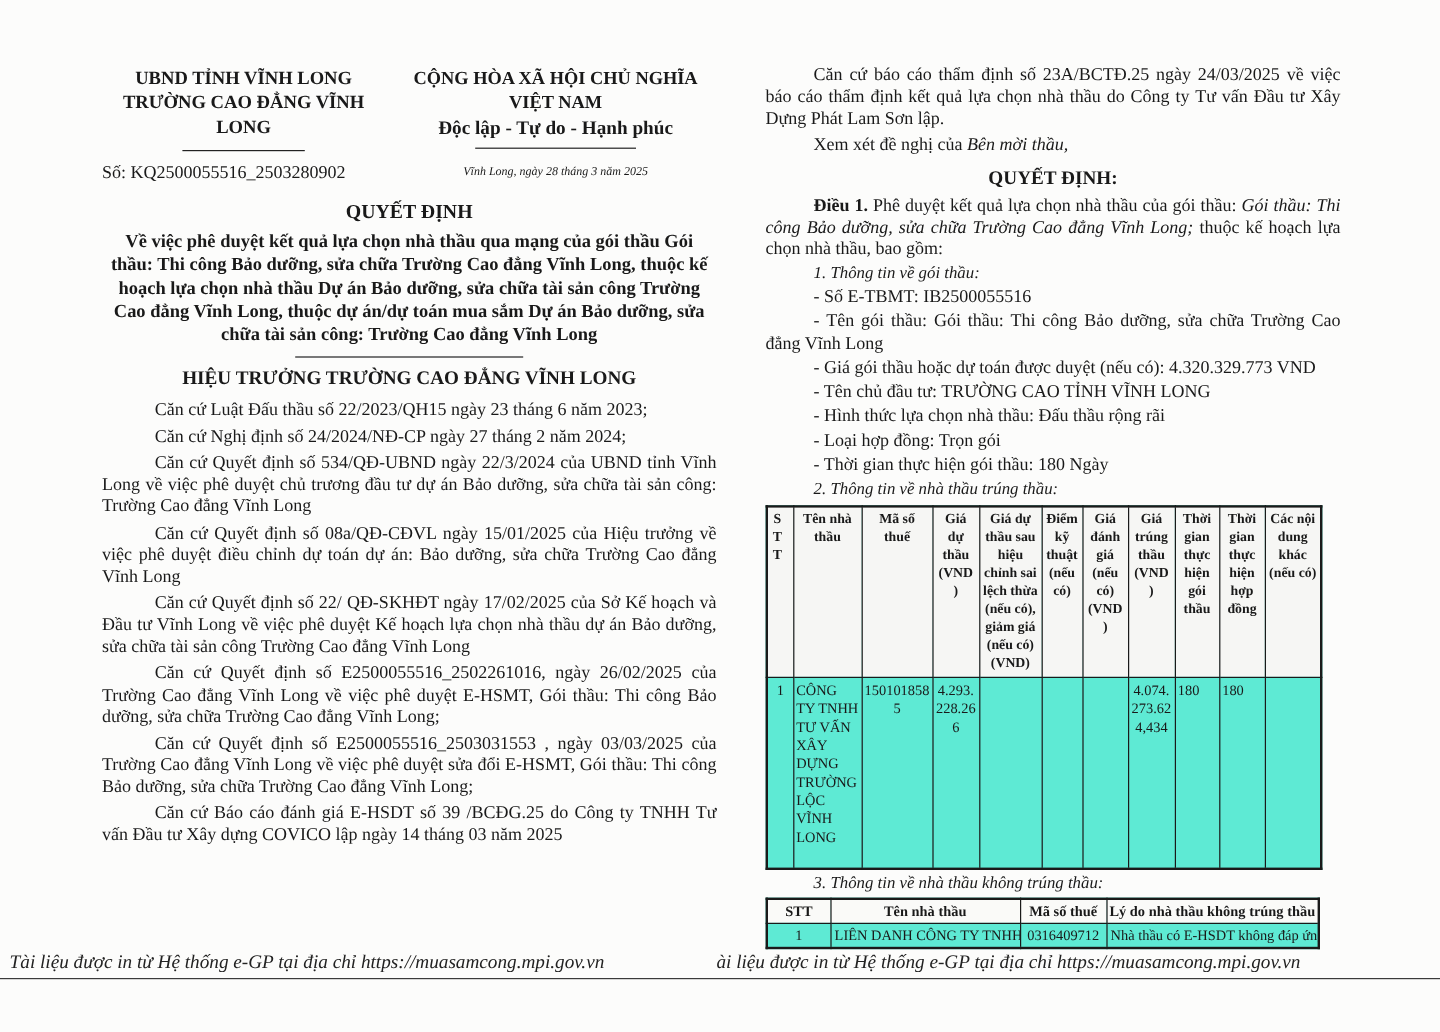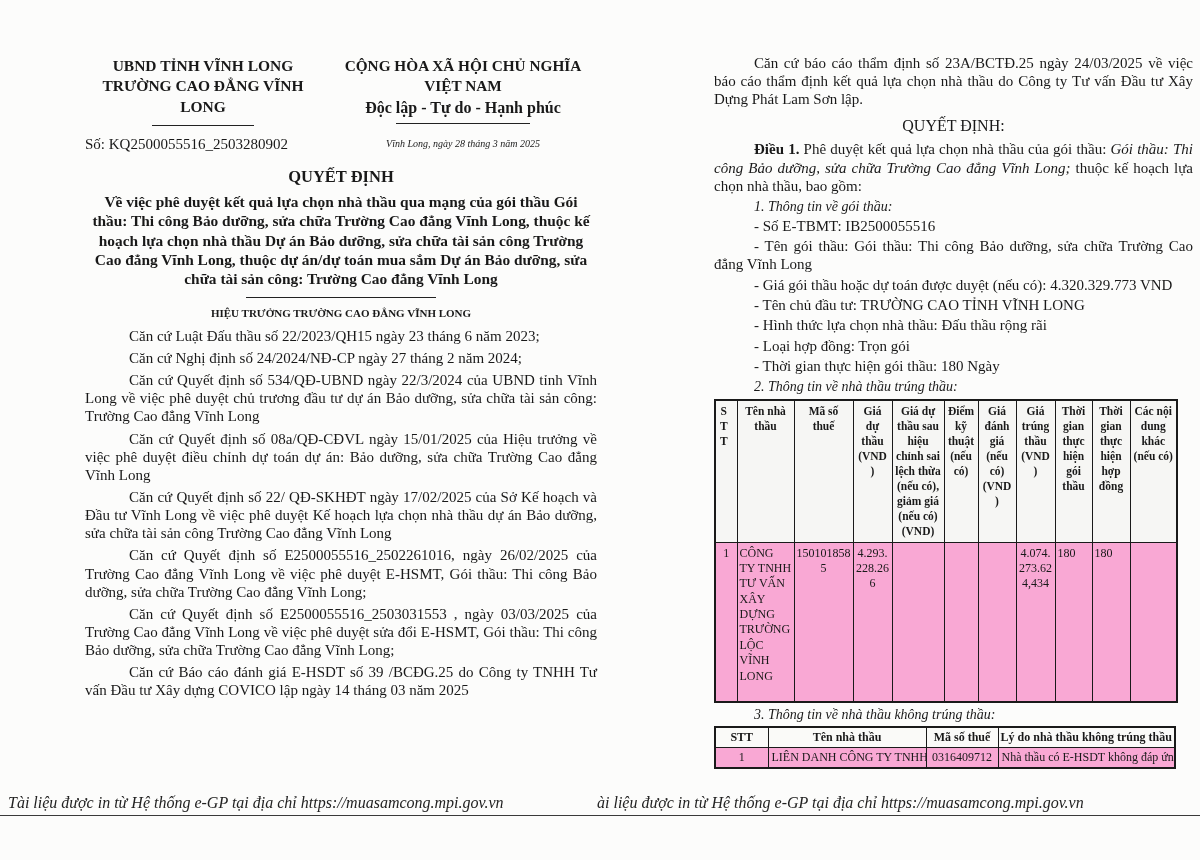--- a/index.html
+++ b/index.html
@@ -16,32 +16,32 @@
   .org-rule{width:102px;border-top:1.6px solid #222;margin:8px auto 10px;}
   .doc-number{text-align:left;font-size:15px;}
   .nat-block{flex:1;text-align:center;padding-left:8px;}
   .nat-title{font-weight:bold;font-size:15.3px;line-height:1.3;}
   .nat-motto{font-weight:bold;font-size:16px;margin-top:3px;}
   .nat-rule{width:134px;border-top:1.6px solid #222;margin:6px auto 0;}
   .dateline{font-style:italic;font-size:10px;margin-top:14px;}
   .decision-heading{margin-top:14px;text-align:center;font-weight:bold;font-size:16.5px;}
   .subject{margin-top:5px;text-align:center;font-weight:bold;font-size:15.4px;line-height:1.24;}
   .title-rule{width:190px;border-top:1.6px solid #222;margin:9px auto;}
-  .issuer{text-align:center;font-weight:bold;font-size:11px;margin-bottom:8px;}
+  .issuer{text-align:center;font-weight:bold;font-size:16px;margin-bottom:8px;}
   p.body{margin:4px 0 0;text-align:justify;text-indent:44px;font-size:15px;line-height:1.21;}
   
-  .col-right{position:absolute;left:714px;top:50px;width:479px;}
+  .col-right{position:absolute;left:638px;top:50px;width:479px;}
   .col-right p.body{text-indent:40px;}
-  .center-heading{text-align:center;font-weight:normal;font-size:16px;margin:9px 0 5px;}
+  .center-heading{text-align:center;font-weight:bold;font-size:16px;margin:9px 0 5px;}
   .sec-heading{font-weight:normal;font-style:italic;font-size:14px;text-indent:40px;margin:4px 0 2px;}
   p.item{margin:2px 0 0;text-indent:40px;font-size:15px;line-height:1.22;text-align:justify;}
   .it{font-style:italic;}
   .bd{font-weight:bold;}
   
-  table{border-collapse:collapse;background:#f9a8d4;}
+  table{border-collapse:collapse;background:#5eead4;}
   .tbl1{width:462px;margin-top:4px;border:2px solid #1a1a1a;table-layout:fixed;}
   .tbl1 th{border:1.3px solid #1a1a1a;background:#f6f6f4;font-weight:bold;
     font-size:11.5px;line-height:1.3;text-align:center;vertical-align:top;
     padding:3px 2px;overflow-wrap:anywhere;}
   .tbl1 td{border:1.3px solid #1a1a1a;font-size:12px;line-height:1.28;
     vertical-align:top;padding:3px 2px;overflow-wrap:anywhere;height:152px;}
   .th-stt{word-break:break-all;letter-spacing:5px;}
   .td-stt{text-align:center;}
   .td-name{text-align:left;padding-left:4px;}
   .td-tax{font-size:10.6px;text-align:center;}
@@ -91,20 +91,21 @@
     <p class="body">Căn cứ Quyết định số 08a/QĐ-CĐVL ngày 15/01/2025 của Hiệu trưởng về việc phê duyệt điều chỉnh dự toán dự án: Bảo dưỡng, sửa chữa Trường Cao đẳng Vĩnh Long</p>
     <p class="body">Căn cứ Quyết định số 22/ QĐ-SKHĐT ngày 17/02/2025 của Sở Kế hoạch và Đầu tư Vĩnh Long về việc phê duyệt Kế hoạch lựa chọn nhà thầu dự án Bảo dưỡng, sửa chữa tài sản công Trường Cao đẳng Vĩnh Long</p>
     <p class="body">Căn cứ Quyết định số E2500055516_2502261016, ngày 26/02/2025 của Trường Cao đẳng Vĩnh Long về việc phê duyệt E-HSMT, Gói thầu: Thi công Bảo dưỡng, sửa chữa Trường Cao đẳng Vĩnh Long;</p>
     <p class="body">Căn cứ Quyết định số E2500055516_2503031553 , ngày 03/03/2025 của Trường Cao đẳng Vĩnh Long về việc phê duyệt sửa đổi E-HSMT, Gói thầu: Thi công Bảo dưỡng, sửa chữa Trường Cao đẳng Vĩnh Long;</p>
     <p class="body">Căn cứ Báo cáo đánh giá E-HSDT số  39 /BCĐG.25 do Công ty TNHH Tư vấn Đầu tư Xây dựng COVICO lập ngày 14  tháng 03 năm 2025</p>
   </div>
 
   <div class="col-right">
 
     <p class="body">Căn cứ báo cáo thẩm định số 23A/BCTĐ.25 ngày 24/03/2025 về việc báo cáo thẩm định kết quả lựa chọn nhà thầu do Công ty Tư vấn Đầu tư Xây Dựng Phát Lam Sơn lập.</p>
+    <p class="body"><span>Xem xét đề nghị của </span><span class="it">Bên mời thầu,</span></p>
 
     <div class="center-heading">QUYẾT ĐỊNH:</div>
 
     <p class="body"><span class="bd">Điều 1.</span><span> Phê duyệt kết quả lựa chọn nhà thầu của gói thầu: </span><span class="it">Gói thầu: Thi công Bảo dưỡng, sửa chữa Trường Cao đẳng Vĩnh Long;</span><span> thuộc kế hoạch lựa chọn nhà thầu, bao gồm:</span></p>
 
     <div class="sec-heading">1. Thông tin về gói thầu:</div>
     <p class="item">- Số E-TBMT: IB2500055516</p>
     <p class="item">- Tên gói thầu: Gói thầu: Thi công Bảo dưỡng, sửa chữa Trường Cao đẳng Vĩnh Long</p>
     <p class="item">- Giá gói thầu hoặc dự toán được duyệt (nếu có): 4.320.329.773 VND</p>
     <p class="item">- Tên chủ đầu tư: TRƯỜNG CAO TỈNH VĨNH LONG</p>

